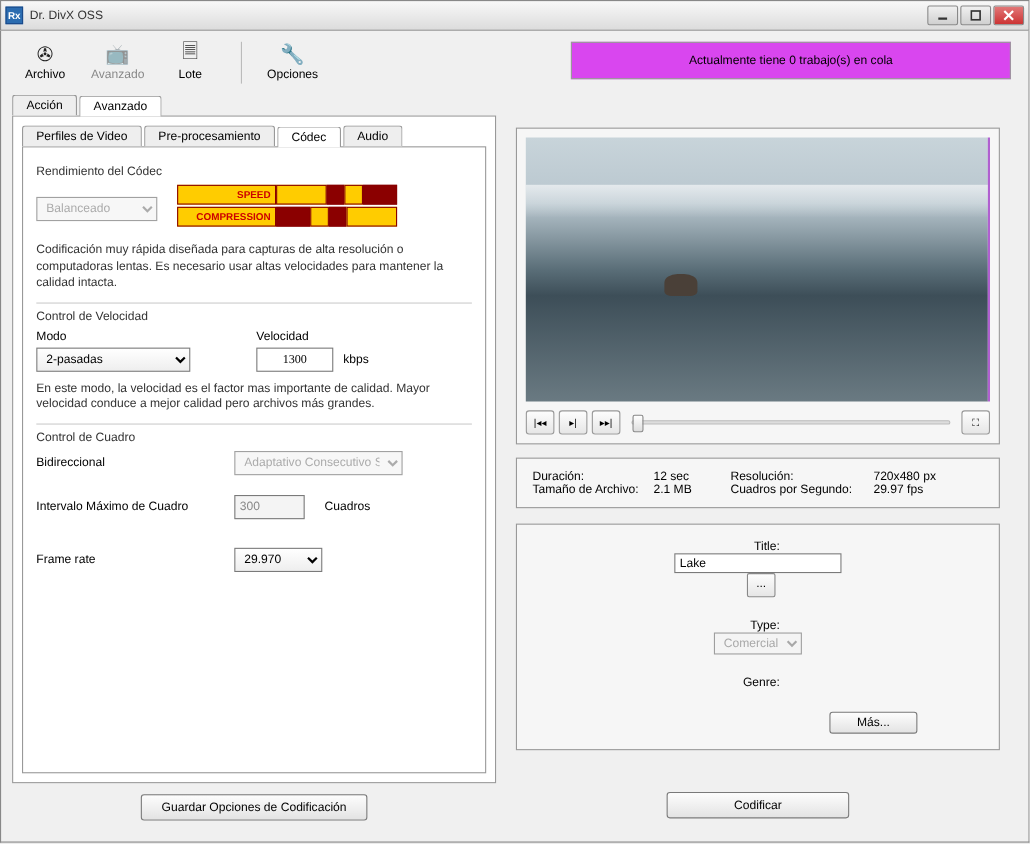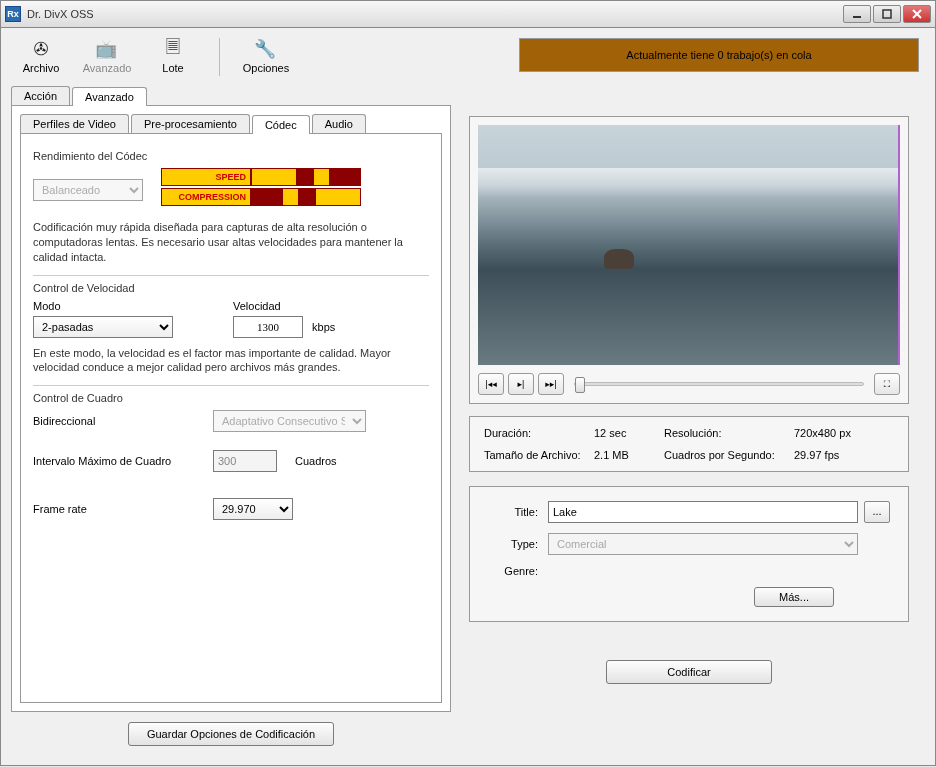--- a/index.html
+++ b/index.html
@@ -12,21 +12,21 @@
 .winbtn { width: 28px; height: 18px; background: linear-gradient(to bottom,#f0f0f0,#d0d0d0); border: 1px solid #888; border-radius: 2px; display: flex; align-items: center; justify-content: center; }
 .winbtn.close { background: linear-gradient(to bottom,#e27878,#c33); color: #fff; }
 
 .window-body { background: #f0f0f0; border: 1px solid #888; border-top: none; height: 738px; padding: 6px 10px 10px 10px; }
 
 .toolbar { display: flex; align-items: flex-start; gap: 18px; padding: 4px 6px 8px 6px; }
 .tb-item { display: flex; flex-direction: column; align-items: center; gap: 2px; width: 48px; cursor: pointer; }
 .tb-item.disabled { opacity: 0.45; }
 .tb-icon { width: 24px; height: 22px; display: flex; align-items: center; justify-content: center; font-size: 18px; color: #222; }
 .tb-sep { width: 1px; height: 38px; background: #bbb; margin: 0 4px; }
-.status-box { margin-left: auto; border: 1px solid #999; background: #a16207; padding: 10px 40px; min-width: 400px; text-align: center; }
+.status-box { margin-left: auto; border: 1px solid #999; background: #d946ef; padding: 10px 40px; min-width: 400px; text-align: center; }
 
 .main-row { display: flex; gap: 18px; margin-top: 2px; }
 
 .left-col { width: 440px; }
 .right-col { width: 440px; padding-top: 30px; }
 
 
 .tabstrip { display: flex; }
 .tab { border: 1px solid #999; border-bottom: none; background: #eee; padding: 3px 12px; margin-right: 2px; cursor: pointer; border-radius: 3px 3px 0 0; }
 .tab.active { background: #fff; position: relative; top: 1px; }
@@ -61,24 +61,24 @@
 .preview-img { width: 100%; height: 240px; background: linear-gradient(to bottom, #c8d4da 0%, #b8c6ce 25%, #5a6e78 50%, #3d4e58 60%, #6a7a82 100%); position: relative; border-right: 2px solid #b060d0; }
 .preview-img::before { content:""; position:absolute; bottom:40%; left:30%; width:30px; height:20px; background:#4a4038; border-radius:40% 40% 20% 20%; }
 .preview-img::after { content:""; position:absolute; top:18%; left:0; right:0; height:30px; background: linear-gradient(to bottom, rgba(255,255,255,0.6), transparent); }
 
 .player-ctrl { display: flex; align-items: center; gap: 4px; margin-top: 8px; }
 .pbtn { width: 26px; height: 22px; border: 1px solid #999; background: linear-gradient(to bottom,#fdfdfd,#e6e6e6); border-radius: 3px; display:flex;align-items:center;justify-content:center; font-size:9px; cursor:pointer; }
 .slider-track { flex: 1; height: 4px; background: #ddd; border: 1px solid #bbb; border-radius: 2px; position: relative; margin: 0 6px; }
 .slider-thumb { position: absolute; left: 0; top: -6px; width: 10px; height: 16px; background: linear-gradient(to bottom,#fff,#ddd); border: 1px solid #888; border-radius: 2px; }
 
 .info-box { border: 1px solid #999; padding: 10px 14px; margin-top: 12px; background: #f6f6f6; }
-.info-grid { display: grid; grid-template-columns: 110px 70px 130px 80px; row-gap: 10px; }
+.info-grid { display: grid; grid-template-columns: 110px 70px 130px 80px; row-gap: 0; }
 
 .meta-box { border: 1px solid #999; padding: 14px 18px 14px 18px; margin-top: 14px; background: #f6f6f6; }
-.meta-row { display: flex; align-items: center; margin-bottom: 10px; }
+.meta-row { display: flex; align-items: center; margin-bottom: 20px; flex-direction: column; }
 .meta-row label { width: 50px; text-align: right; margin-right: 10px; }
 .meta-row input, .meta-row select { flex: 1; }
 .ellips { width: 26px; height: 22px; margin-left: 6px; border:1px solid #888; background:linear-gradient(to bottom,#fdfdfd,#e6e6e6); border-radius:2px; text-align:center; line-height:18px; cursor:pointer; }
 .more-row { text-align: right; padding-right: 56px; }
 </style>
 </head>
 <body>
 
 <div class="titlebar">
   <div class="appicon">Rx</div>

